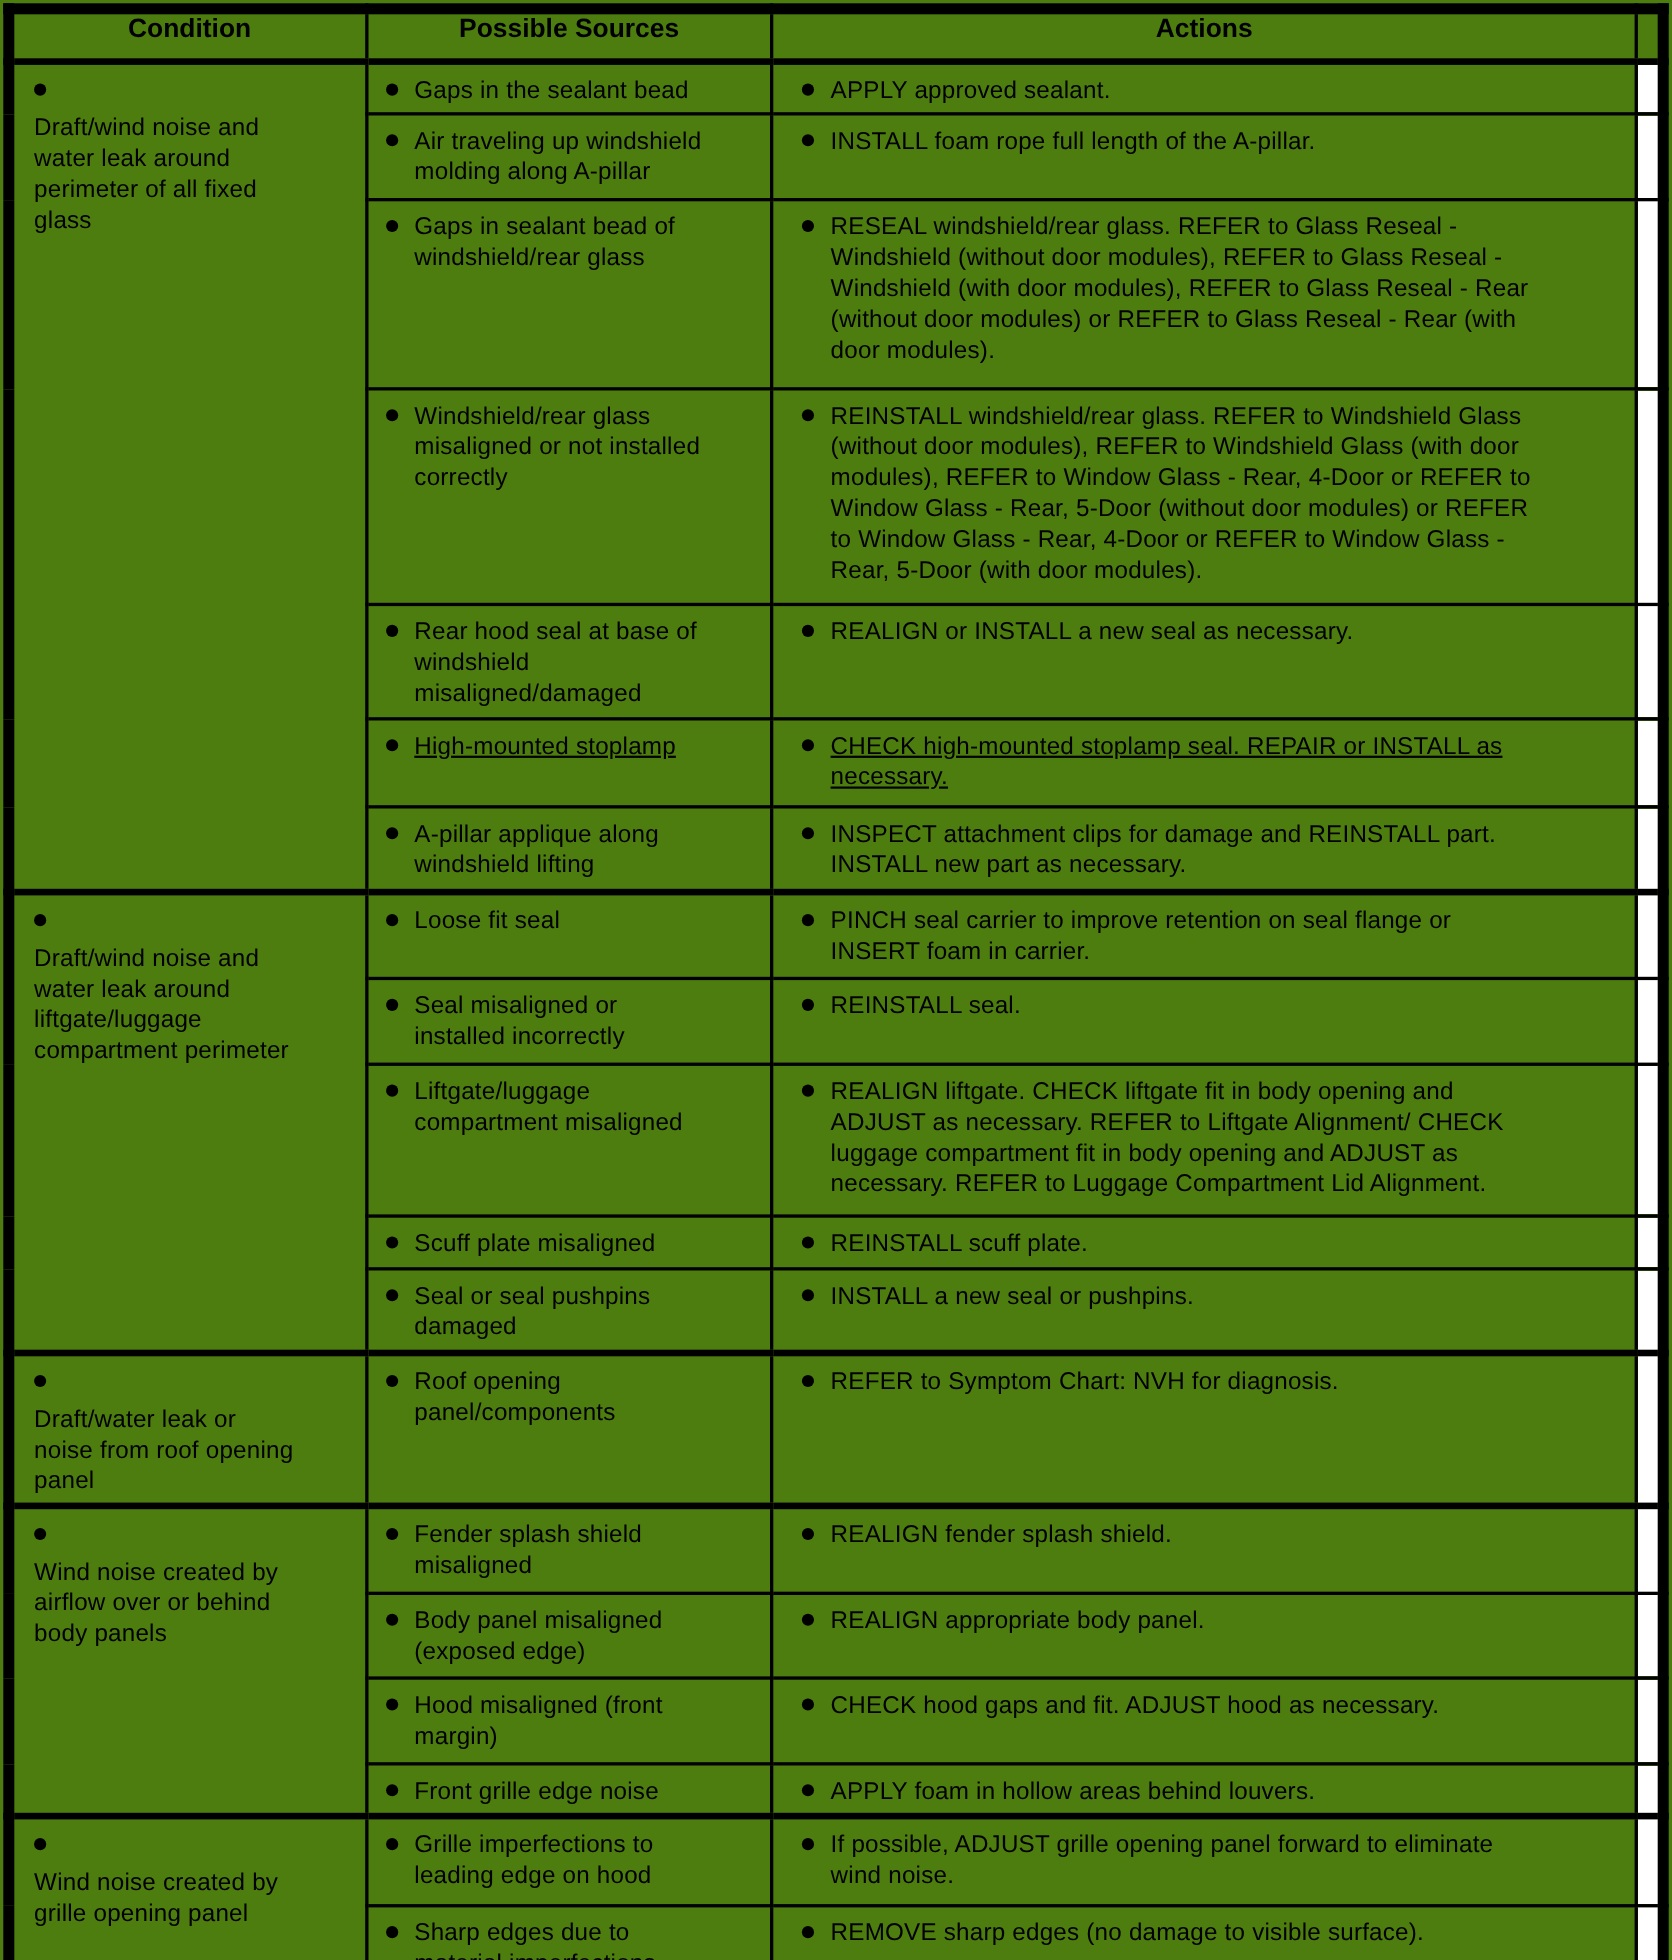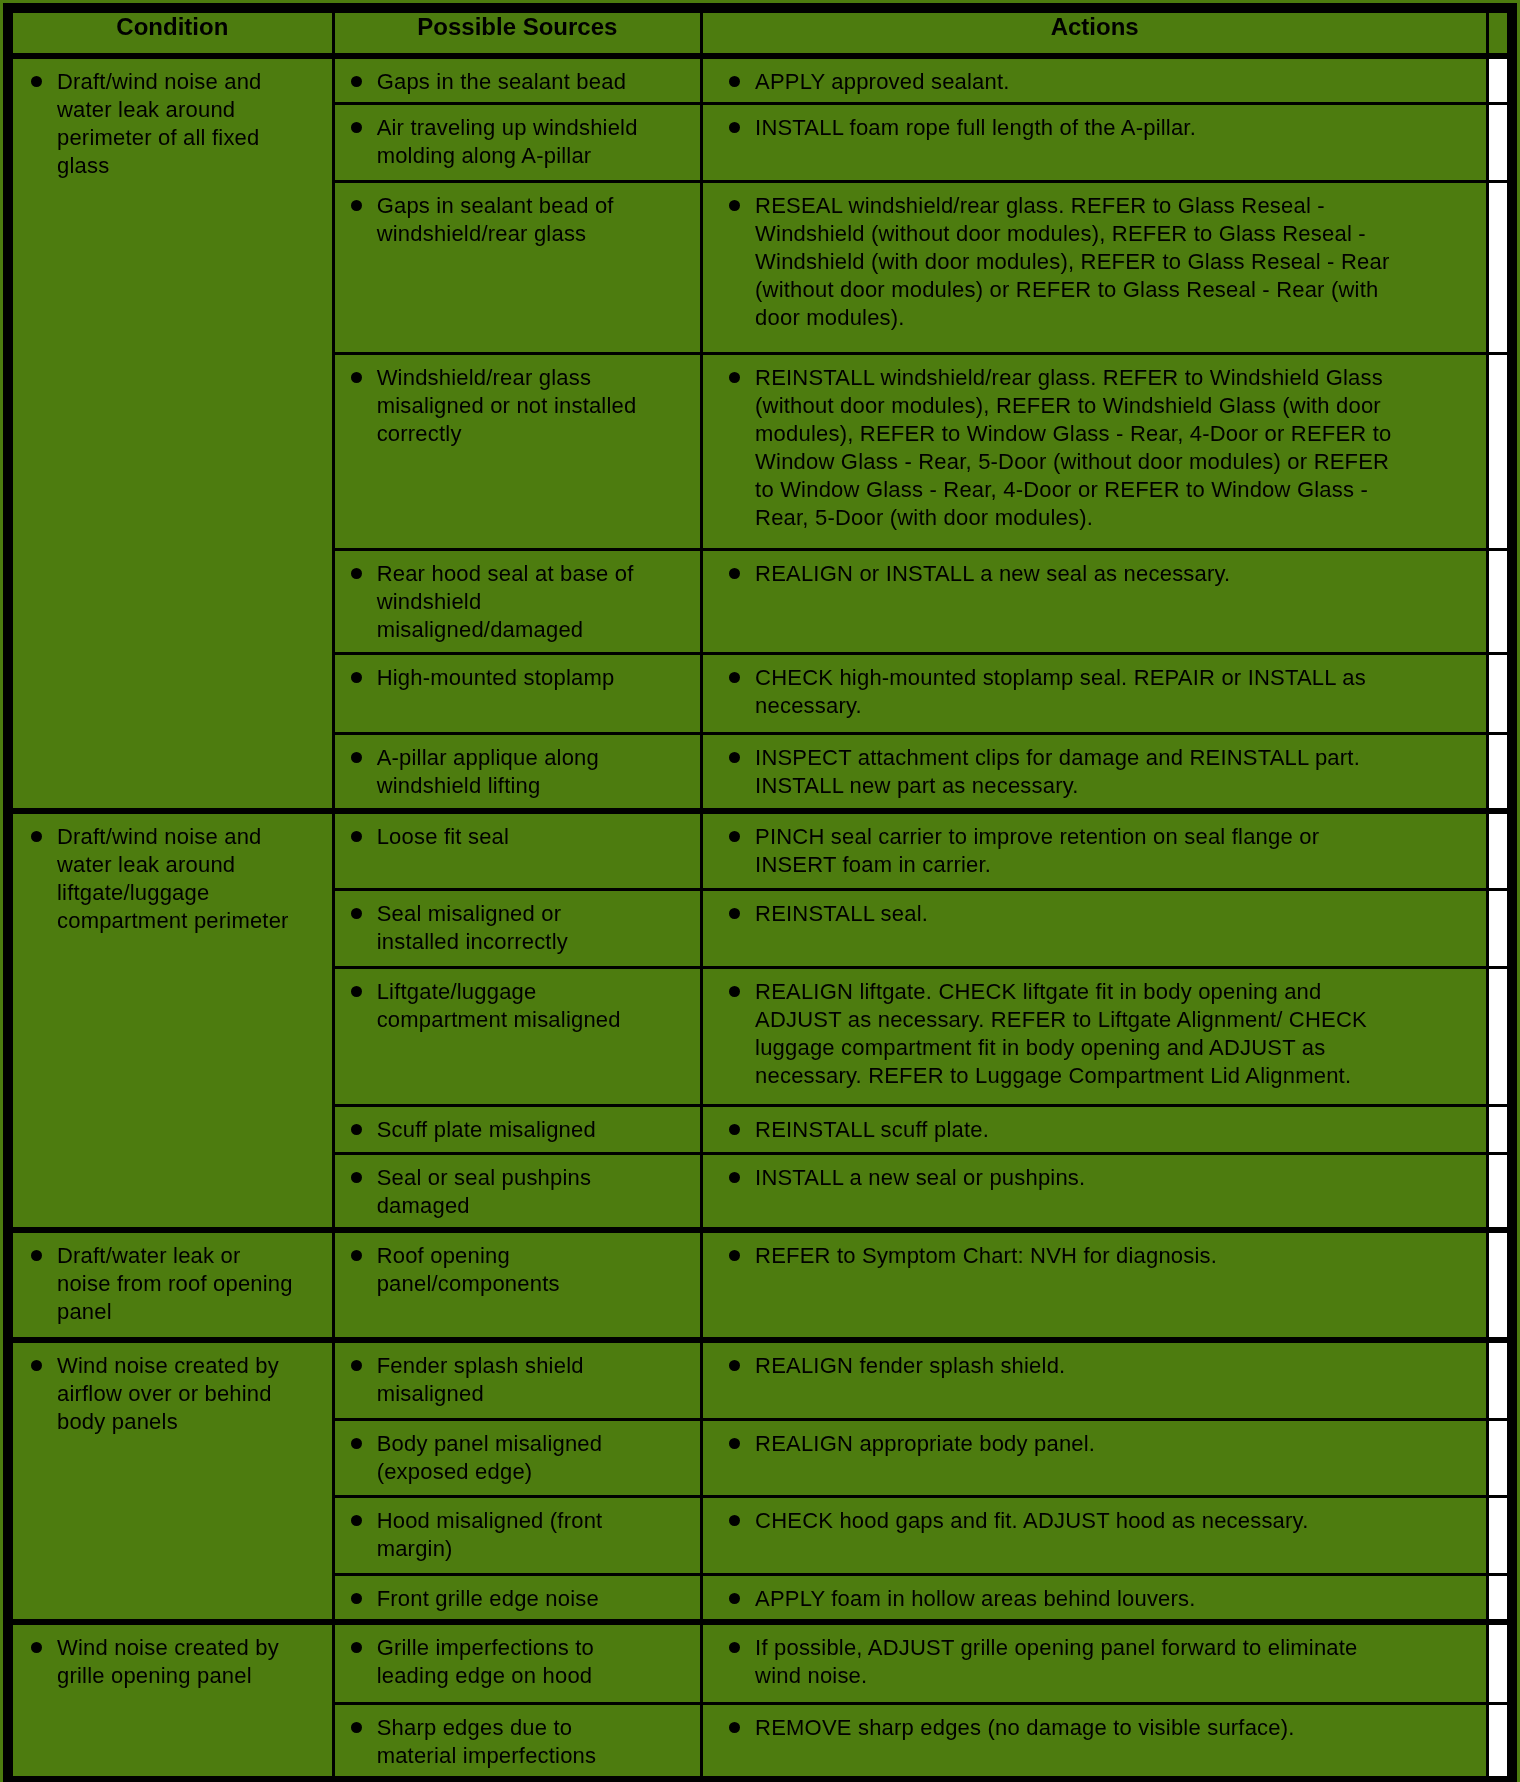--- a/index.html
+++ b/index.html
@@ -41,21 +41,21 @@
   tr.group-start > td {
     border-top: 6px solid #000;
   }
   .cell-inner {
     display: flex;
     align-items: flex-start;
     gap: 15px;
     padding: 9px 8px 6px 16px;
   }
   td.col-actions .cell-inner { padding-left: 26px; border-radius: 12px; }
-  td.col-condition .cell-inner { padding-left: 18px; }
+  td.col-condition .cell-inner { padding-left: 18px; flex-direction: column; }
   .bullet {
     flex: 0 0 auto;
     width: 11px;
     height: 11px;
     border-radius: 50%;
     background: #000;
     margin-top: 8px;
   }
   .cell-text {
     white-space: pre-line;
@@ -178,21 +178,21 @@
             </div>
           </td>
           <td class="col-actions">
             <div class="cell-inner">
               <span class="bullet"></span>
               <span class="cell-text">REALIGN or INSTALL a new seal as necessary.</span>
             </div>
           </td>
           <td class="col-spacer"></td>
         </tr>
-        <tr style="height: 80px;">
+        <tr style="height: 80px; text-decoration: underline;">
           <td class="col-sources">
             <div class="cell-inner">
               <span class="bullet"></span>
               <span class="cell-text">High-mounted stoplamp</span>
             </div>
           </td>
           <td class="col-actions">
             <div class="cell-inner">
               <span class="bullet"></span>
               <span class="cell-text">CHECK high-mounted stoplamp seal. REPAIR or INSTALL as

